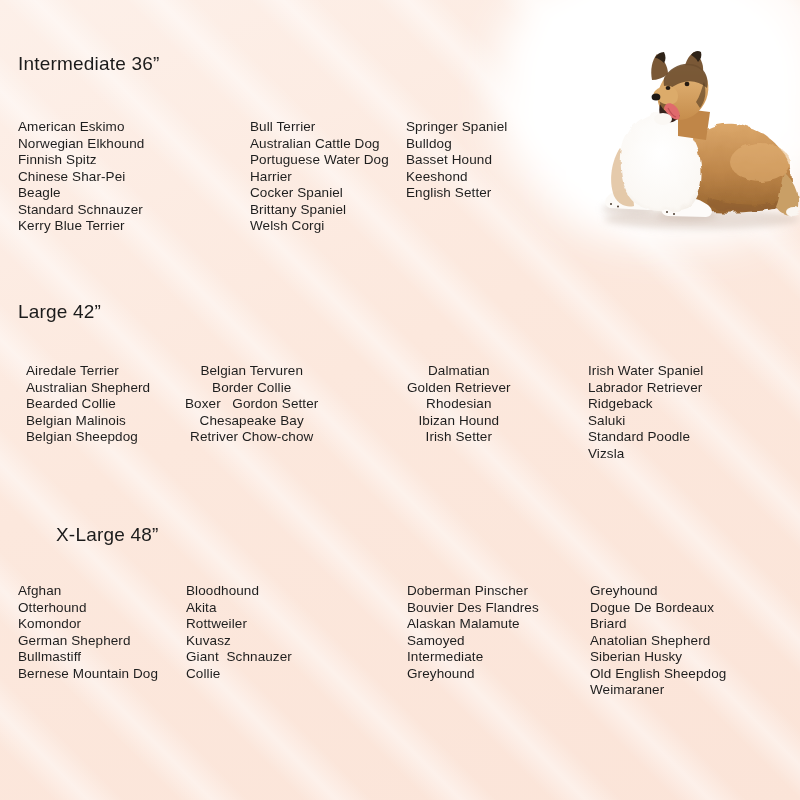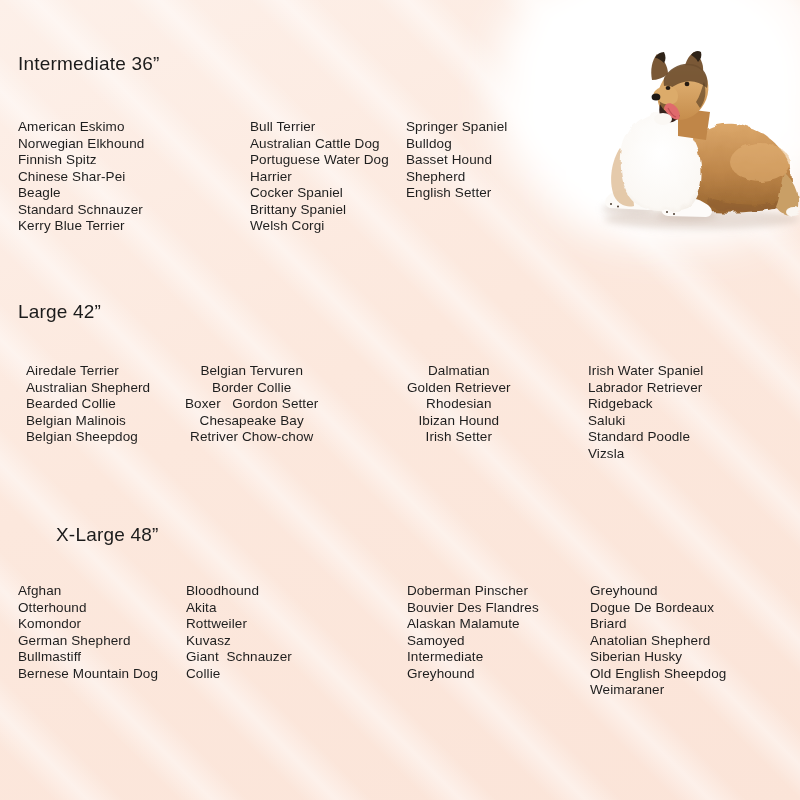--- a/index.html
+++ b/index.html
@@ -143,21 +143,21 @@
         <div class="breed">Portuguese Water Dog</div>
         <div class="breed">Harrier</div>
         <div class="breed">Cocker Spaniel</div>
         <div class="breed">Brittany Spaniel</div>
         <div class="breed">Welsh Corgi</div>
       </div>
       <div class="col col-2">
         <div class="breed">Springer Spaniel</div>
         <div class="breed">Bulldog</div>
         <div class="breed">Basset Hound</div>
-        <div class="breed">Shepherd</div>
+        <div class="breed">Keeshond</div>
         <div class="breed">English Setter</div>
       </div>
     </div>
 
   <h2 class="sec-title" id="title-1">Large 42”</h2>
   <div class="cols" id="cols-1">
       <div class="col col-0">
         <div class="breed">Airedale Terrier</div>
         <div class="breed">Australian Shepherd</div>
         <div class="breed">Bearded Collie</div>

